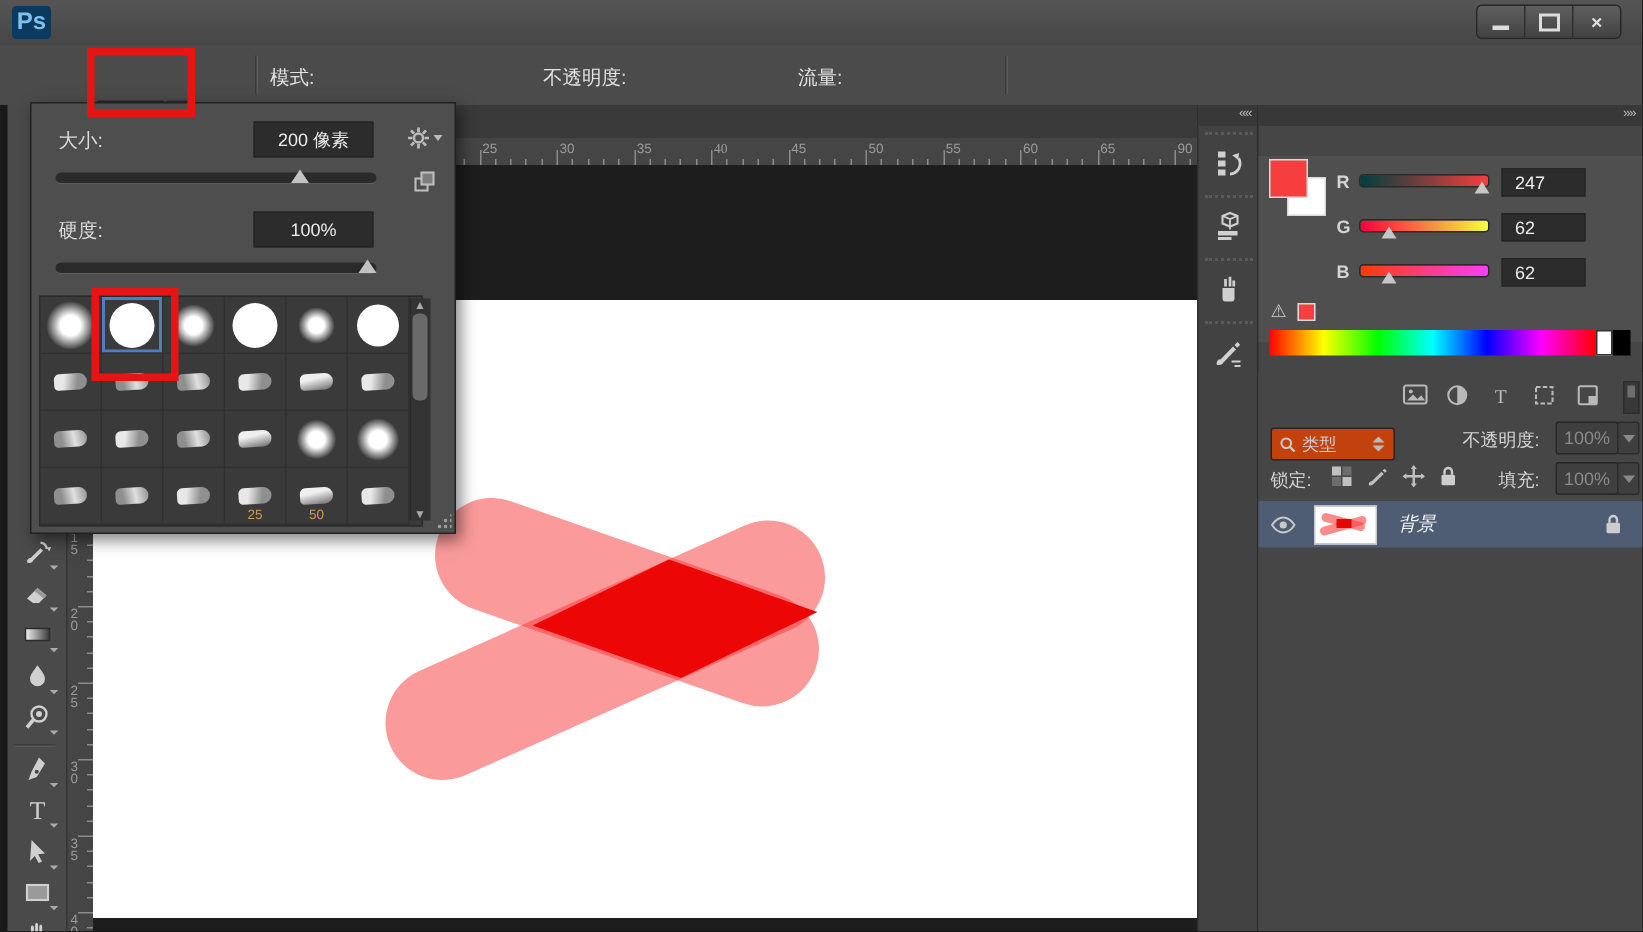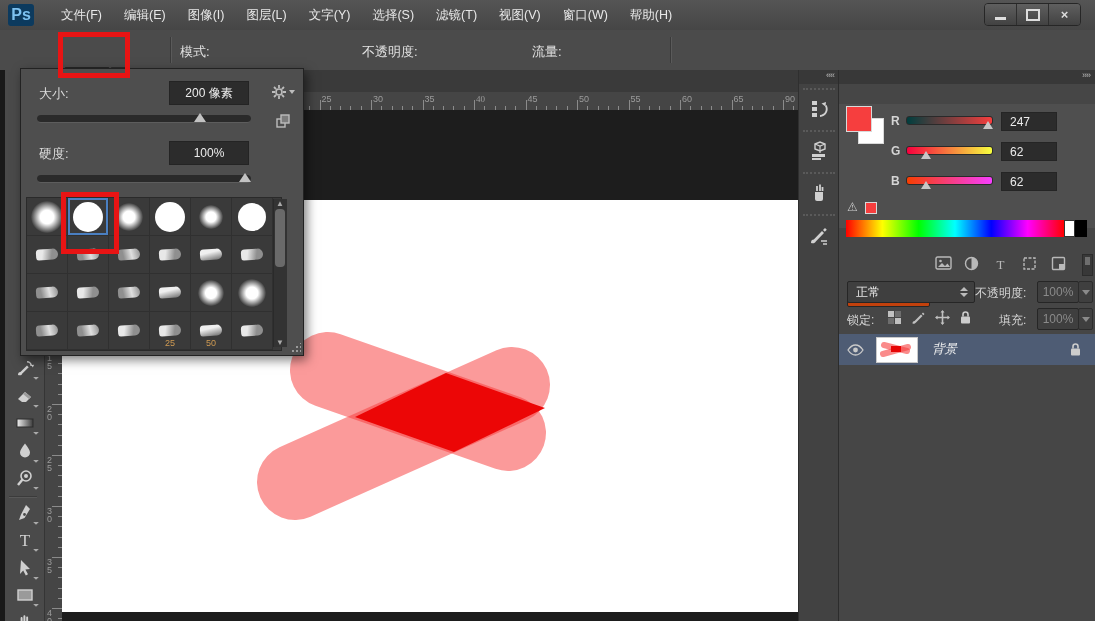--- a/index.html
+++ b/index.html
@@ -100,32 +100,20 @@
   .lthumb{width:40px;height:24px;background:#fff;border:1px solid #c9c9c9;margin-left:12px;}
   .swatch{position:absolute;border:1px solid #d9d9d9;box-sizing:border-box;}
 </style>
 </head>
 <body>
 
 <div class="stage">
 
   <div class="titlebar">
     <div class="ps-logo">Ps</div>
-    <div class="menubar" id="menubar">
-        <div class="menu-item">文件(F)</div>
-        <div class="menu-item">编辑(E)</div>
-        <div class="menu-item">图像(I)</div>
-        <div class="menu-item">图层(L)</div>
-        <div class="menu-item">文字(Y)</div>
-        <div class="menu-item">选择(S)</div>
-        <div class="menu-item">滤镜(T)</div>
-        <div class="menu-item">视图(V)</div>
-        <div class="menu-item">窗口(W)</div>
-        <div class="menu-item">帮助(H)</div>
-      </div>
     <div class="winbtns" id="winbtns">
         <div class="winbtn">
           <span class="glyph-min"></span>
         </div>
         <div class="winbtn">
           <span class="glyph-max"></span>
         </div>
         <div class="winbtn">
           <span class="glyph-close">×</span>
         </div>
@@ -584,27 +572,20 @@
               <svg width="15" height="15" viewBox="0 0 15 15">
                 <rect x="1.5" y="1.5" width="12" height="12" rx="1" fill="none" stroke="#b9b9b9" stroke-width="1.4"></rect>
                 <rect x="8" y="8" width="5.5" height="5.5" fill="#b9b9b9"></rect>
               </svg>
             </span>
           </div>
         <div class="abs" style="left:243px;top:6px;width:9px;height:20px;background:#383838;border:1px solid #2c2c2c;">
           <div style="width:5px;height:8px;background:#6e6e6e;margin:2px auto 0;"></div>
         </div>
 
-        <div class="well" style="left:8px;top:33px;width:118px;height:20px;padding-left:8px;background:#3f3f3f;">
-          <span style="font-size:12px;">正常</span>
-          <span class="updown">
-              <i class="u"></i>
-              <i class="d"></i>
-            </span>
-        </div>
         <span class="clabel" style="left:136px;top:37px;">不透明度:</span>
         <div class="well dim" style="left:198px;top:33px;width:40px;height:20px;justify-content:center;background:#3f3f3f;">
           <span class="dim" style="font-size:12px;">100%</span>
         </div>
         <div class="ddcaret" style="left:239px;top:33px;width:13px;height:20px;background:#3f3f3f;">
             <span class="tri-down" style="border-top-color:#8a8a8a;"></span>
           </div>
 
         <span class="clabel" style="left:8px;top:64px;">锁定:</span>
         <div id="lockIcons">

